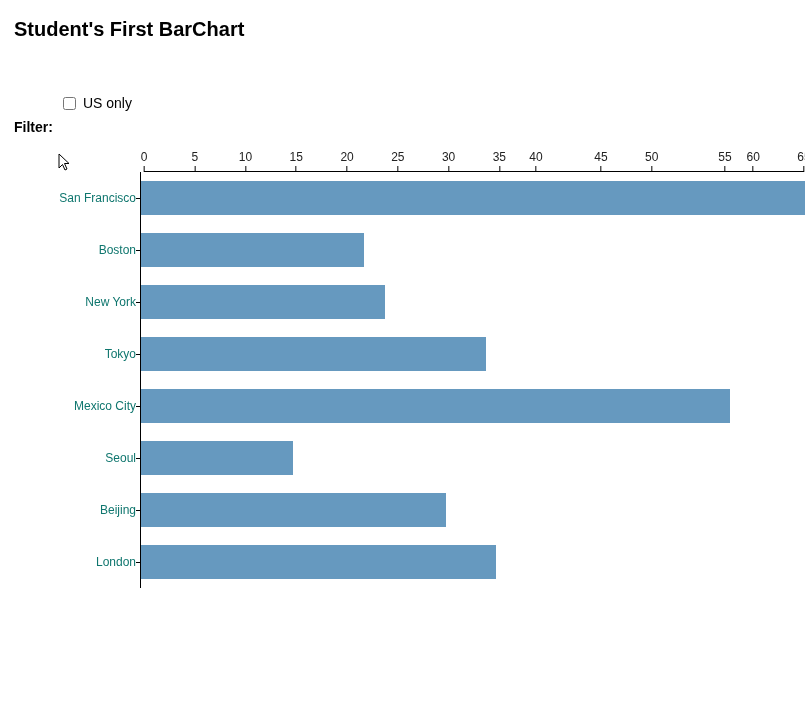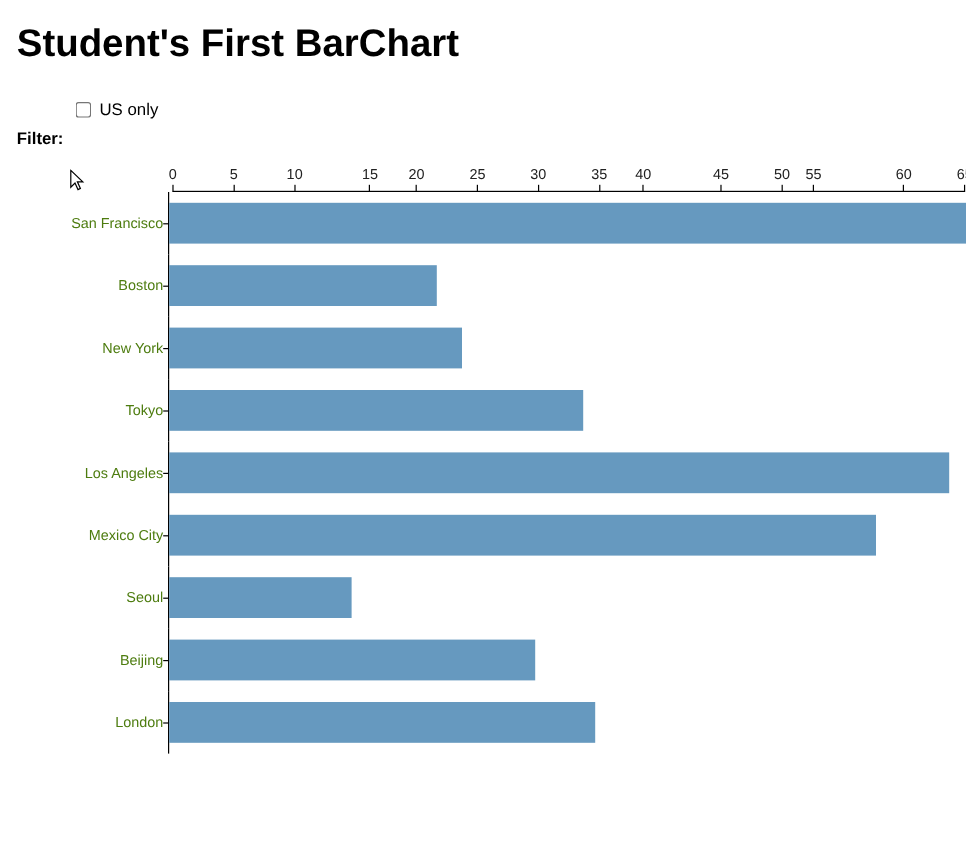--- a/index.html
+++ b/index.html
@@ -9,23 +9,23 @@
     font-family: Arial, Helvetica, sans-serif;
     color: #000;
     width: 805px;
   }
   .page {
     padding: 18px 10px 10px 14px;
     width: 805px;
     box-sizing: border-box;
   }
   h1.title {
-    font-size: 32px;
+    font-size: 20px;
     font-weight: bold;
-    margin: 0 0 4px 0;
+    margin: 0 0 30px 0;
   }
   .filter-row {
     font-size: 14px;
     margin-bottom: 14px;
     display: flex;
     align-items: center;
     gap: 6px;
   }
   .filter-row label {
     display: flex;
@@ -69,21 +69,21 @@
   }
   .bar-row {
     display: flex;
     align-items: center;
     height: 52px;
   }
   .bar-label {
     width: 126px;
     text-align: right;
     font-size: 12px;
-    color: #4d7c0f;
+    color: #0f766e;
     padding-right: 4px;
     box-sizing: border-box;
     position: relative;
   }
   .bar-track {
     position: relative;
     flex: 0 0 660px;
     height: 100%;
     border-left: 1px solid #000;
   }
@@ -128,21 +128,21 @@
           <div class="tline"></div>
         </div>
         <div class="tick" style="left: 50.7692px;">
           <div>5</div>
           <div class="tline"></div>
         </div>
         <div class="tick" style="left: 101.538px;">
           <div>10</div>
           <div class="tline"></div>
         </div>
-        <div class="tick" style="left: 152.308px; margin-left: 12px;">
+        <div class="tick" style="left: 152.308px;">
           <div>15</div>
           <div class="tline"></div>
         </div>
         <div class="tick" style="left: 203.077px;">
           <div>20</div>
           <div class="tline"></div>
         </div>
         <div class="tick" style="left: 253.846px;">
           <div>25</div>
           <div class="tline"></div>
@@ -160,21 +160,21 @@
           <div class="tline"></div>
         </div>
         <div class="tick" style="left: 456.923px;">
           <div>45</div>
           <div class="tline"></div>
         </div>
         <div class="tick" style="left: 507.692px;">
           <div>50</div>
           <div class="tline"></div>
         </div>
-        <div class="tick" style="left: 534px;">
+        <div class="tick" style="left: 581px;">
           <div>55</div>
           <div class="tline"></div>
         </div>
         <div class="tick" style="left: 609.231px;">
           <div>60</div>
           <div class="tline"></div>
         </div>
         <div class="tick" style="left: 660px;">
           <div>65</div>
           <div class="tline"></div>
@@ -200,27 +200,20 @@
           <div class="bar-track">
             <div class="ytick-notch"></div>
             <div class="bar-fill" style="background: rgb(102, 153, 191); width: 243.692px;"></div>
           </div>
         </div>
         <div class="bar-row">
           <div class="bar-label">Tokyo</div>
           <div class="bar-track">
             <div class="ytick-notch"></div>
             <div class="bar-fill" style="background: rgb(102, 153, 191); width: 345.231px;"></div>
-          </div>
-        </div>
-        <div class="bar-row">
-          <div class="bar-label">Los Angeles</div>
-          <div class="bar-track">
-            <div class="ytick-notch"></div>
-            <div class="bar-fill" style="background: rgb(102, 153, 191); width: 649.846px;"></div>
           </div>
         </div>
         <div class="bar-row">
           <div class="bar-label">Mexico City</div>
           <div class="bar-track">
             <div class="ytick-notch"></div>
             <div class="bar-fill" style="background: rgb(102, 153, 191); width: 588.923px;"></div>
           </div>
         </div>
         <div class="bar-row">

